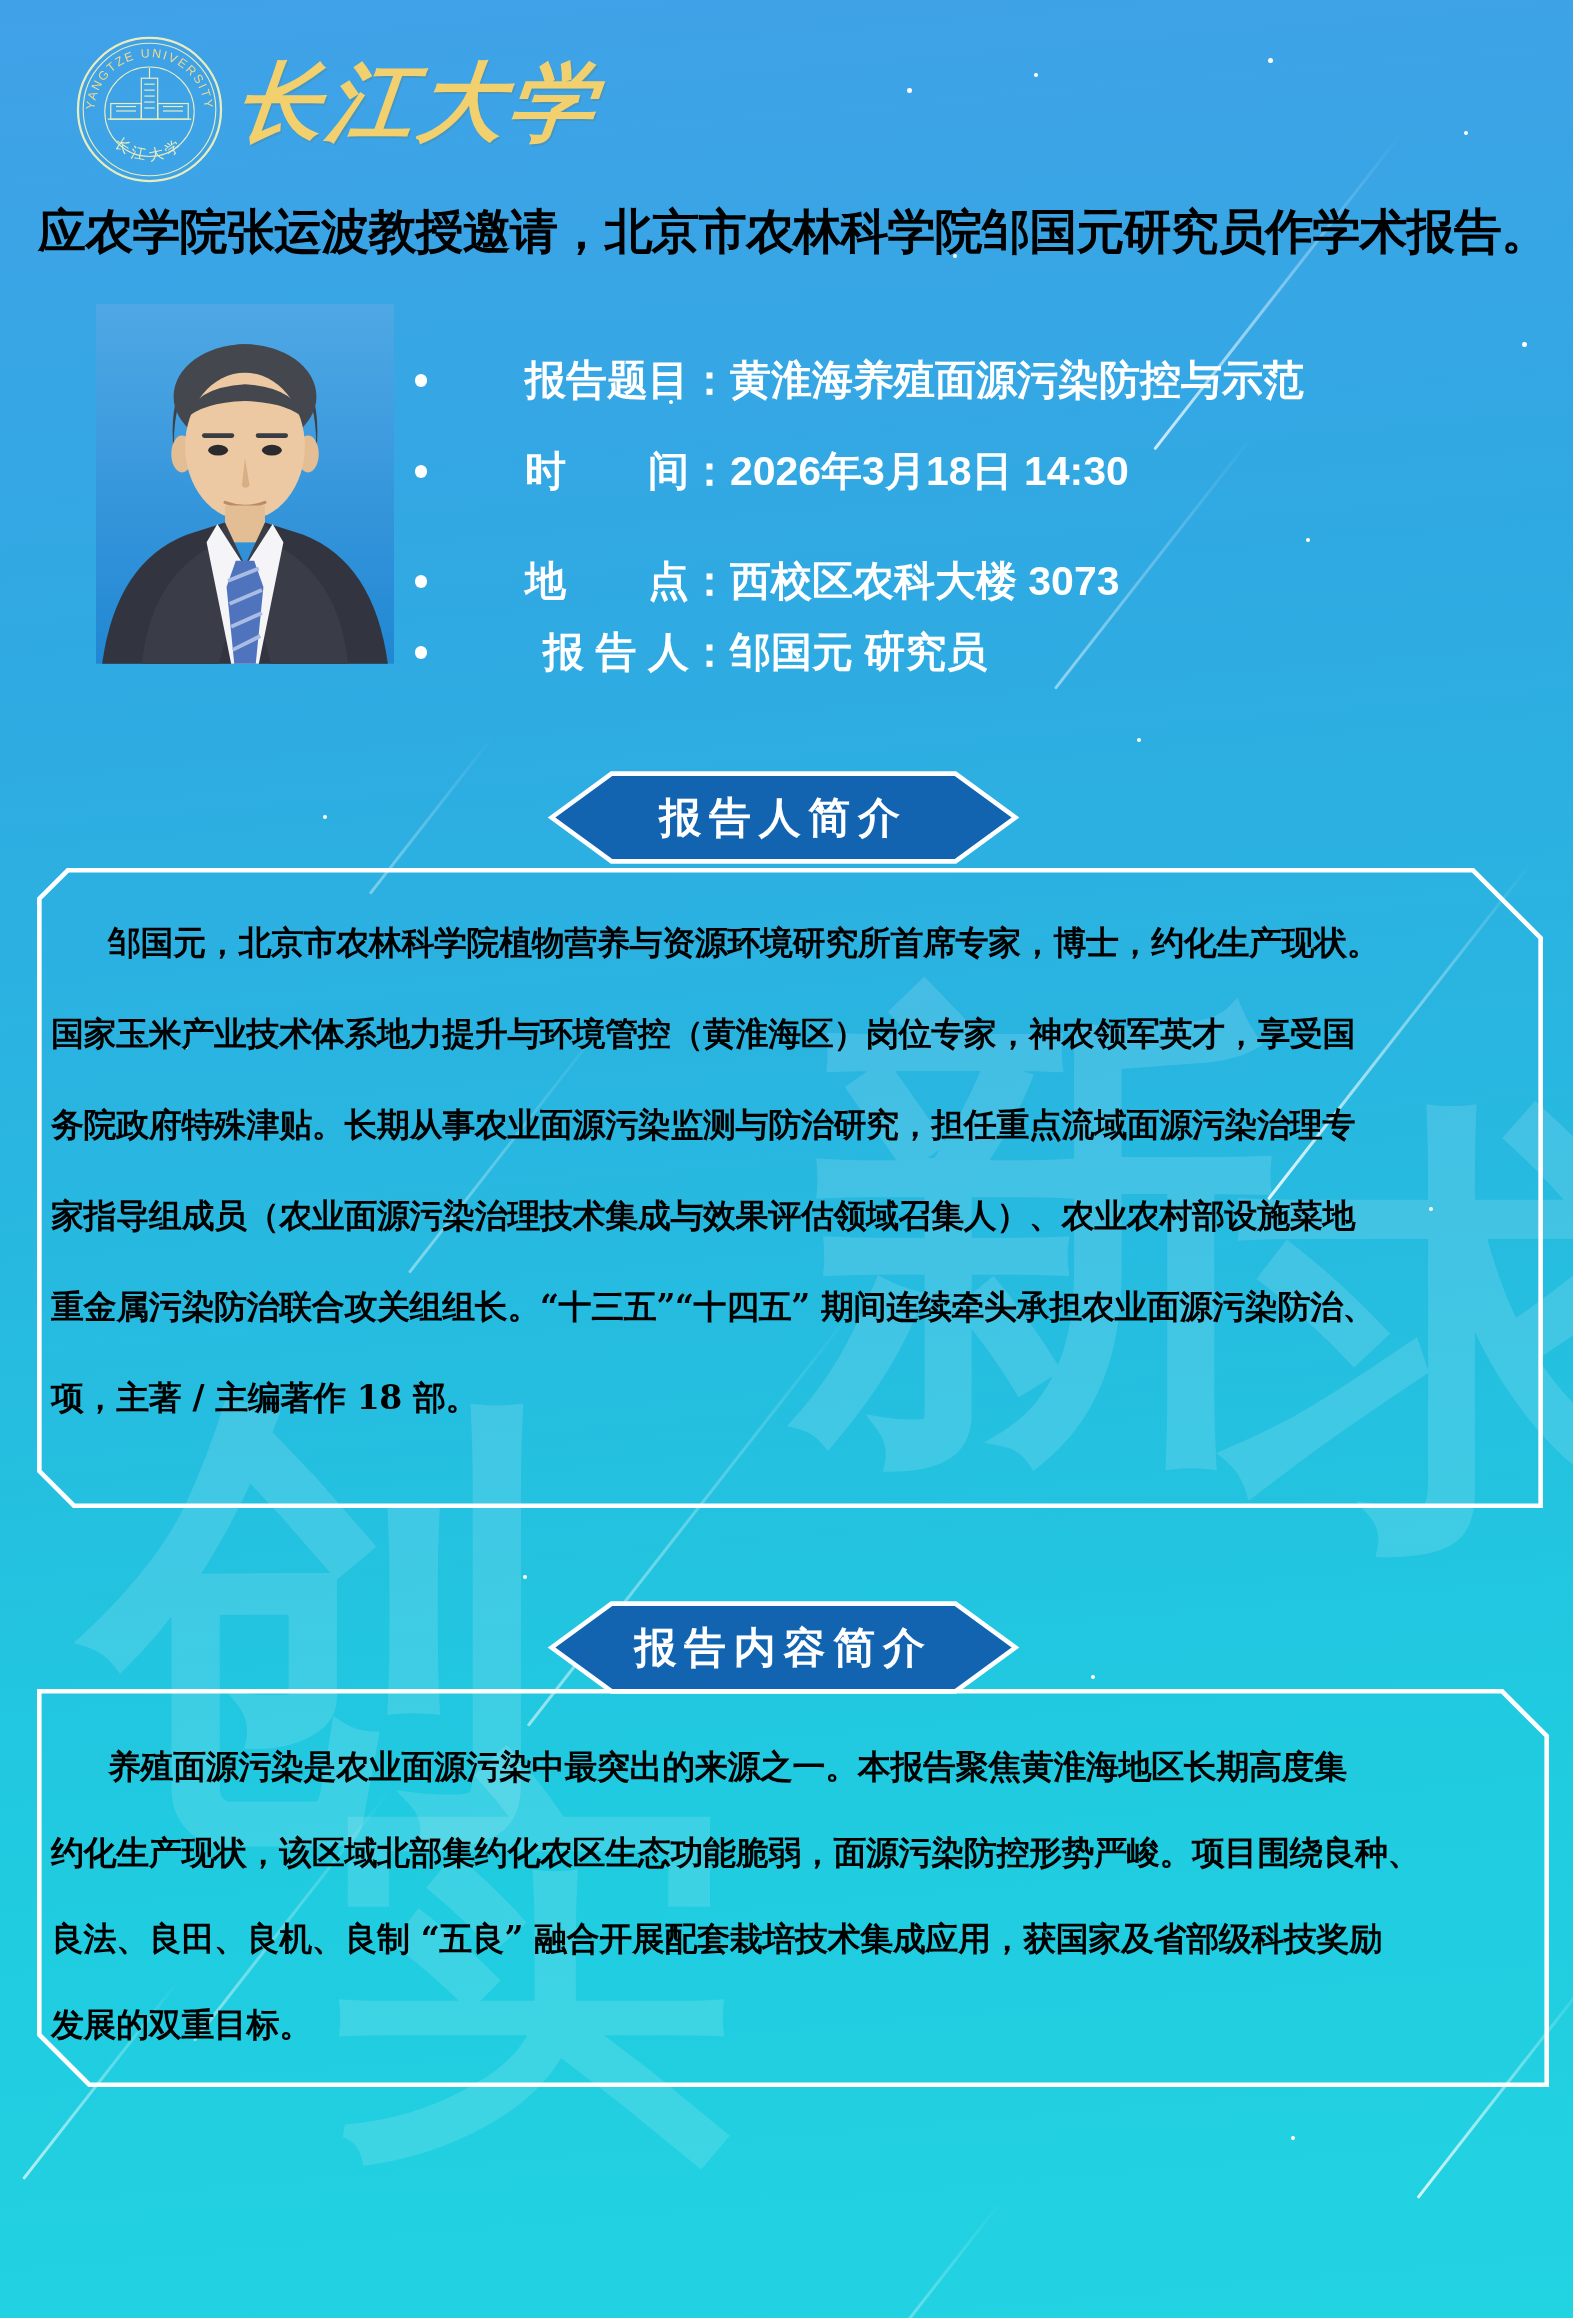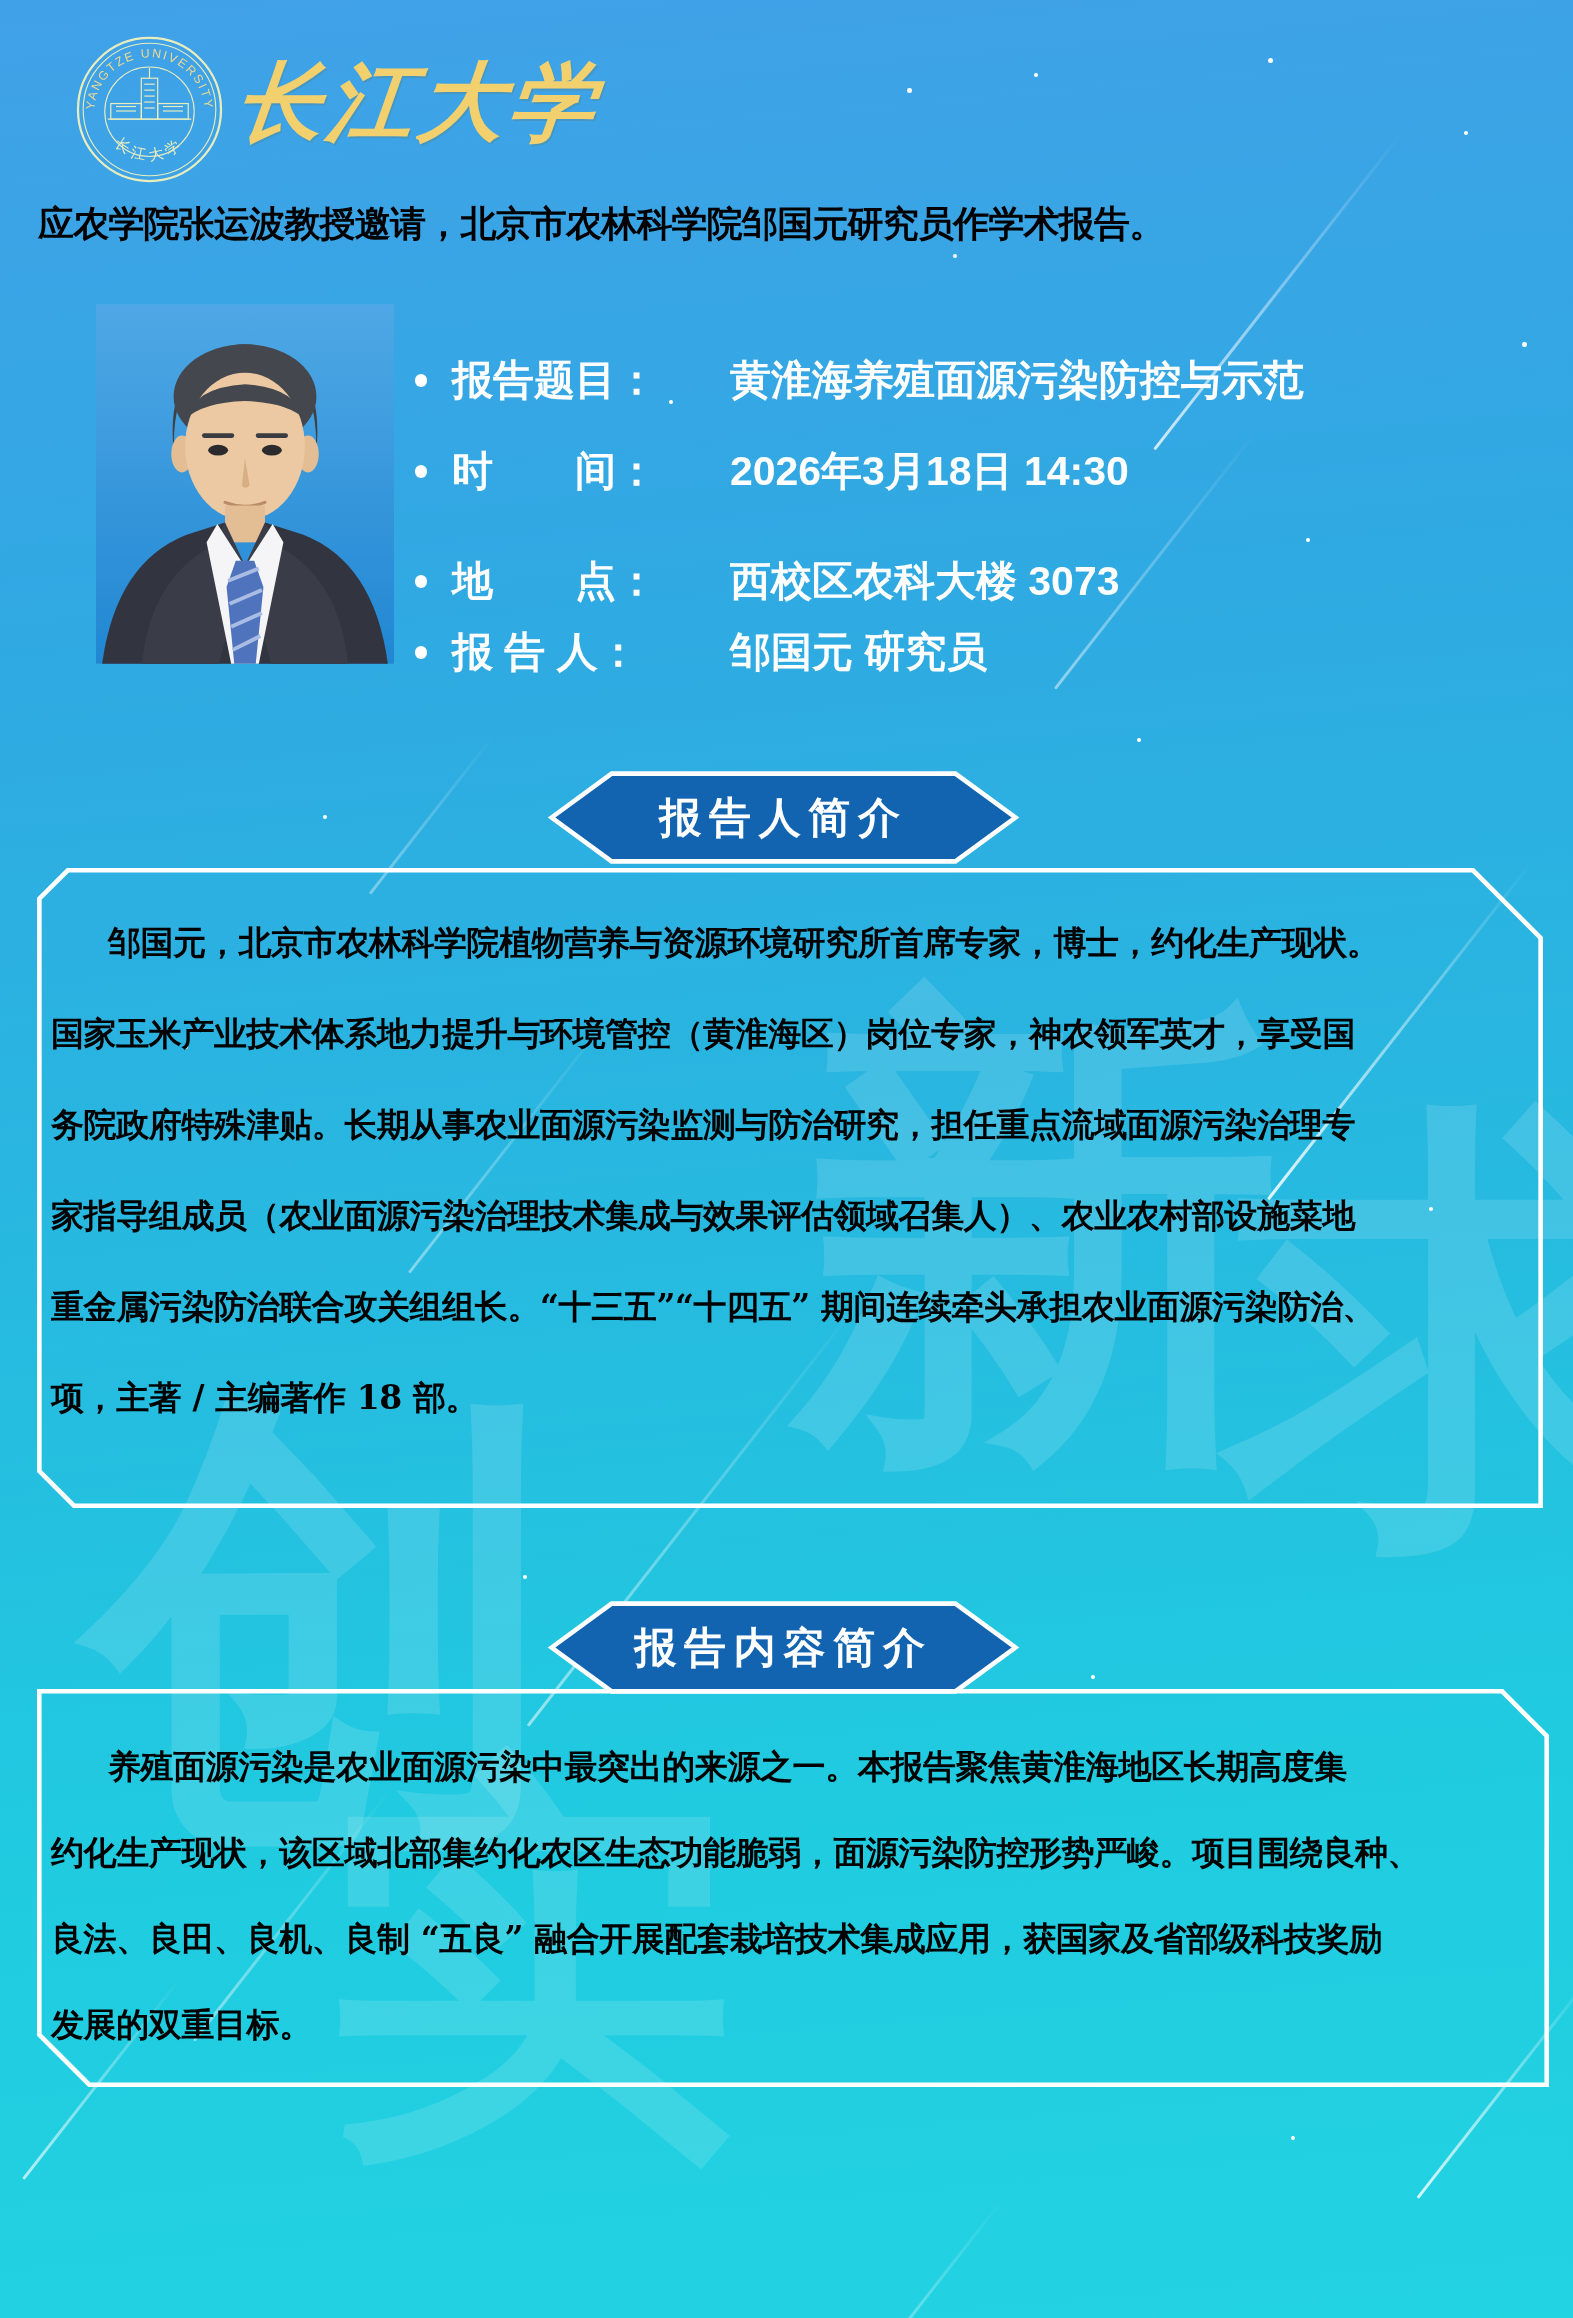--- a/index.html
+++ b/index.html
@@ -15,29 +15,29 @@
   .wm{position:absolute;font-family:"DejaVu Serif",serif;font-weight:700;
     color:rgba(255,255,255,0.13);line-height:1;user-select:none;}
 
   
   .seal{position:absolute;left:75px;top:35px;width:149px;height:149px;}
   .wordmark{position:absolute;left:237px;top:45px;font-family:"DejaVu Serif",serif;
     font-style:italic;font-weight:700;font-size:86px;letter-spacing:4.6px;color:#F2D06E;
     transform:skewX(-6deg);text-shadow:1.5px 1.5px 0 rgba(120,90,0,0.15);}
 
   .headline{position:absolute;left:38px;top:200px;width:1500px;margin:0;
-    font-size:36px;font-weight:900;color:#000;letter-spacing:-0.8px;white-space:nowrap;}
+    font-size:48px;font-weight:900;color:#000;letter-spacing:-0.8px;white-space:nowrap;}
 
   .photo{position:absolute;left:96px;top:304px;width:298px;height:360px;}
 
   
   .details{position:absolute;left:415px;top:0;width:1137px;list-style:none;margin:0;padding:0;}
   .d-row{position:absolute;left:0;display:flex;align-items:center;height:51px;white-space:nowrap;}
   .bullet{width:12.3px;height:12.3px;border-radius:50%;background:#fff;margin-right:24.6px;flex:0 0 auto;}
-  .d-label{display:inline-block;width:278px;font-size:41px;font-weight:800;color:#fff;}
+  .d-label{display:inline-block;width:278px;font-size:41px;font-weight:800;color:#fff;text-align:right;}
   .d-value{font-size:41px;font-weight:800;color:#fff;}
 
   
   .banner{position:absolute;left:547px;width:473px;height:97px;}
   .banner svg{position:absolute;left:0;top:0;}
   .banner .banner-label{position:absolute;left:0;top:0;width:100%;height:100%;
     display:flex;align-items:center;justify-content:center;
     color:#fff;font-size:42px;font-weight:800;letter-spacing:7.7px;}
 
   

